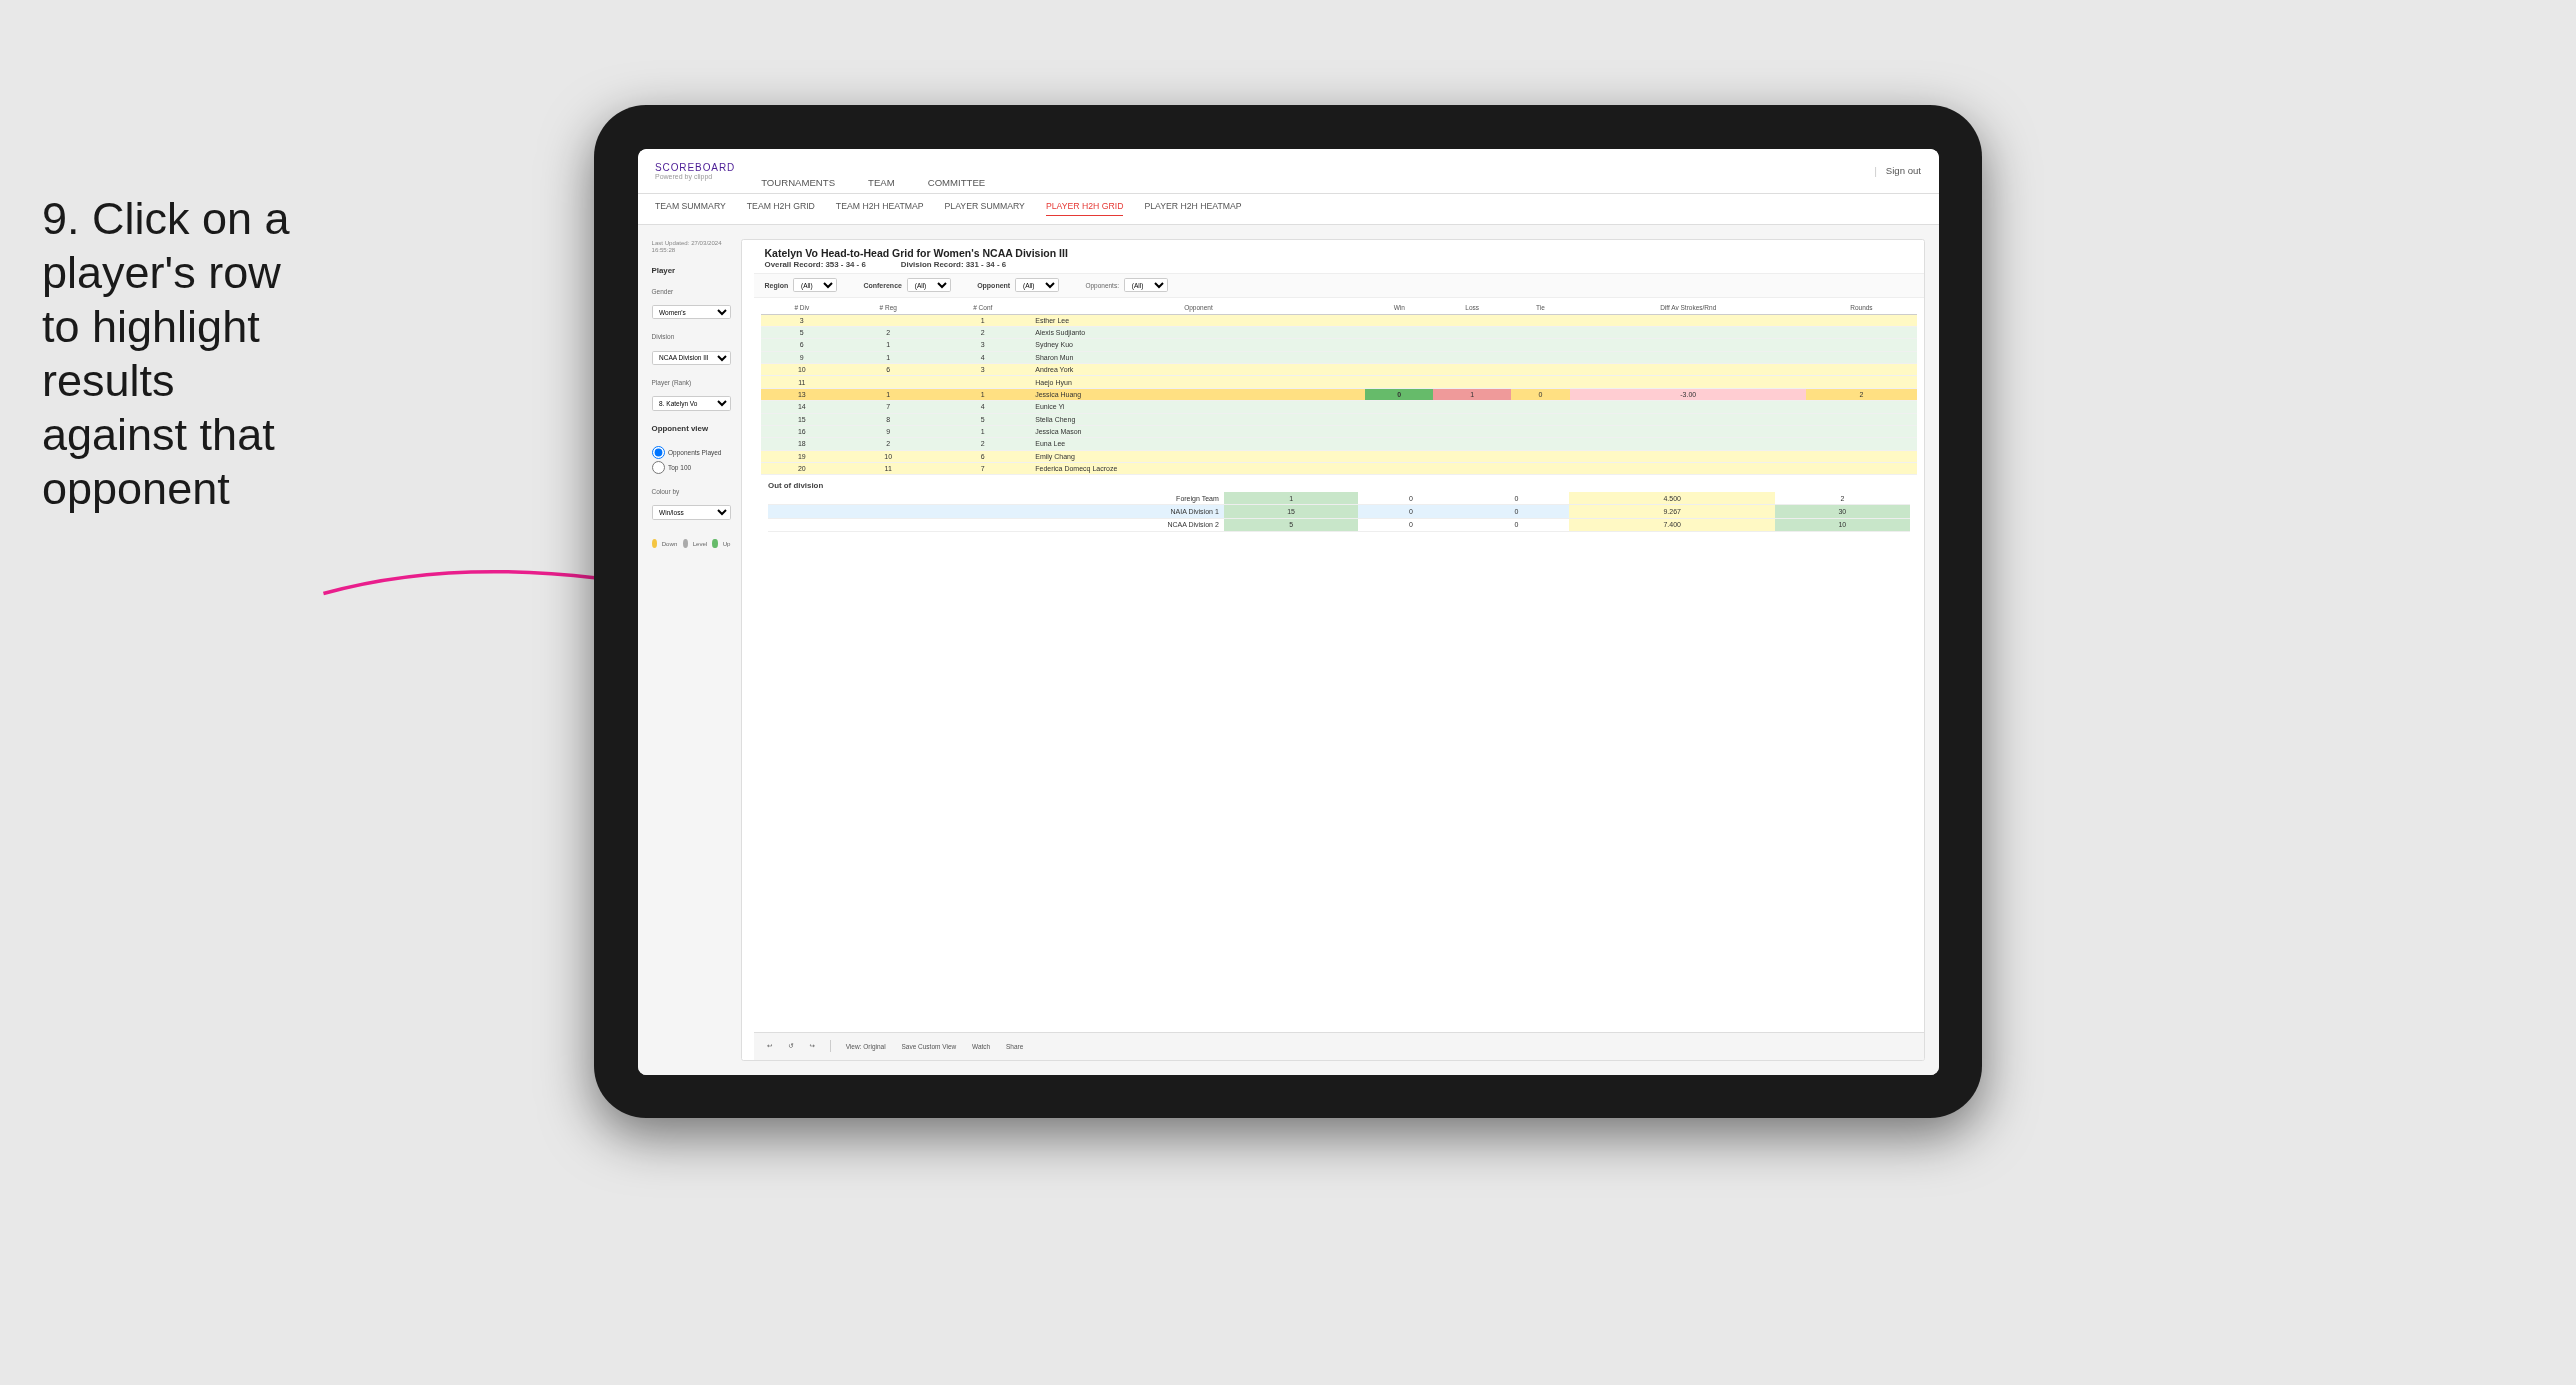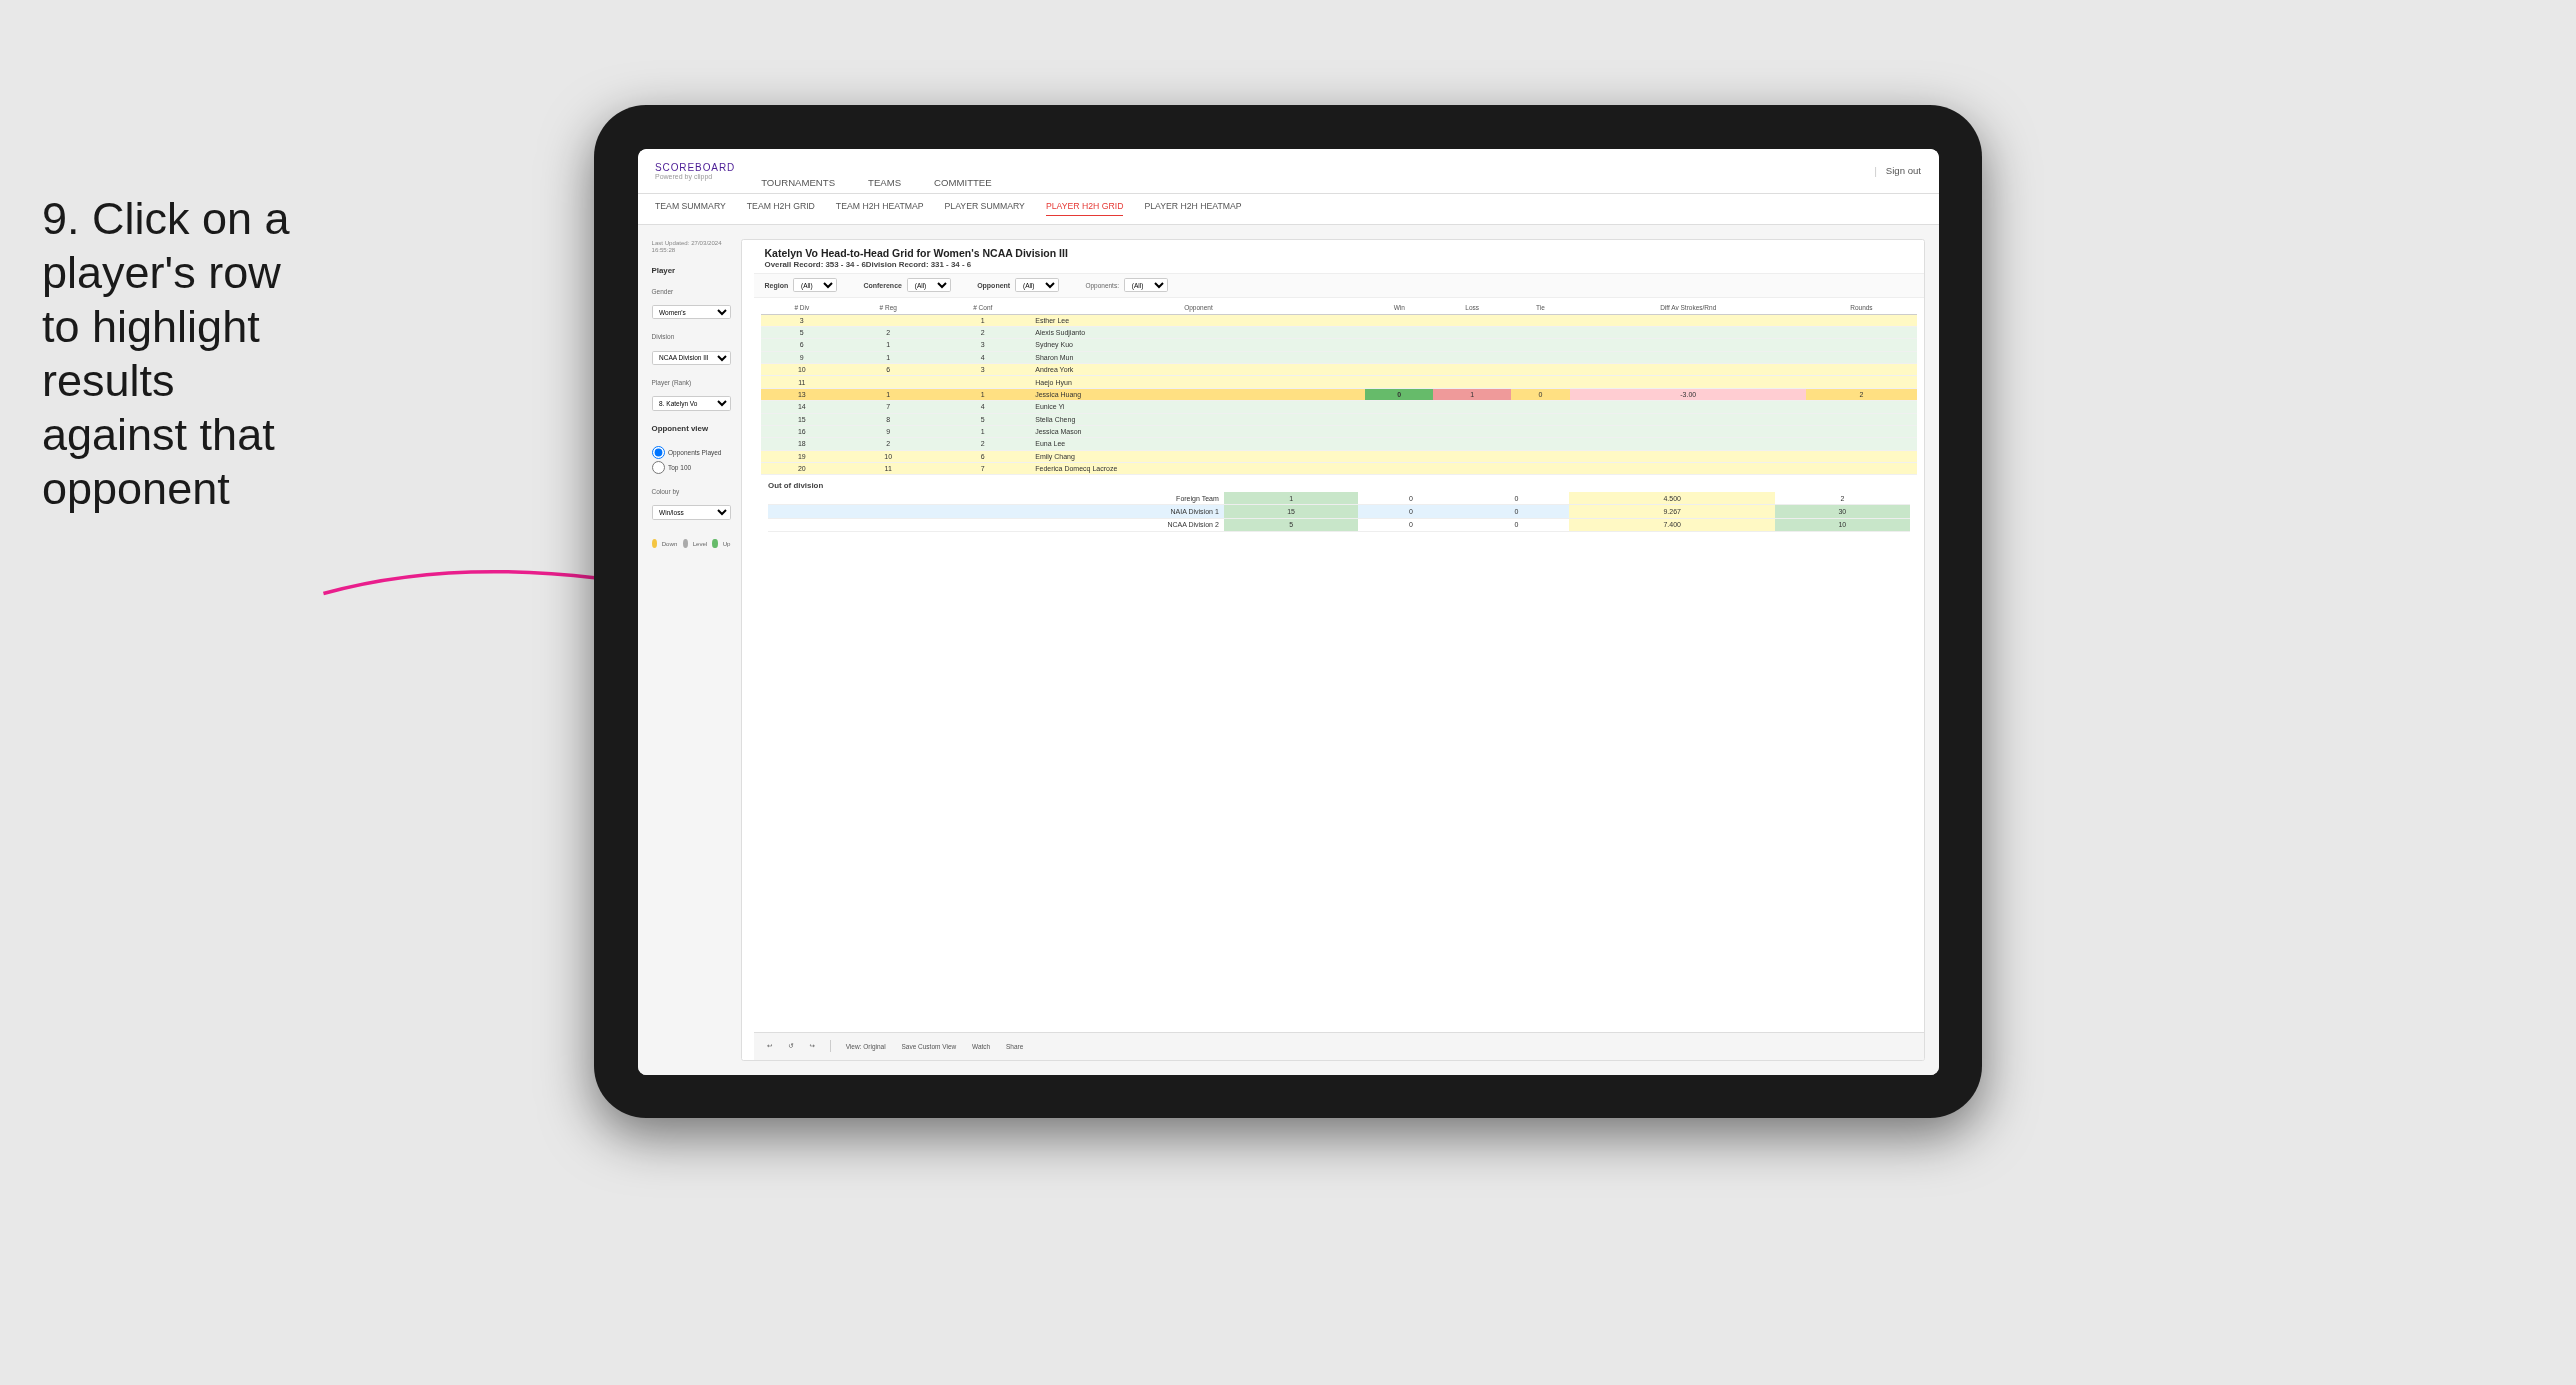--- a/index.html
+++ b/index.html
@@ -231,20 +231,21 @@
     }
 
     .panel-title {
       font-size: 10.5px;
       font-weight: bold;
       color: #222;
     }
 
     .panel-records {
       display: flex;
+      gap: 35px;
       margin-top: 1.7px;
     }
 
     .panel-record-text {
       font-size: 7.9px;
       color: #444;
     }
 
     .panel-record-text span {
       font-weight: bold;
@@ -414,21 +415,21 @@
 <div class="tablet-frame">
   <div class="tablet-screen">
 
     <div class="nav-bar">
       <div class="logo">
         <span class="logo-main">SCOREBOARD</span>
         <span class="logo-sub">Powered by clippd</span>
       </div>
       <div class="nav-links">
         <a class="nav-link">TOURNAMENTS</a>
-        <a class="nav-link">TEAMS</a>
+        <a class="nav-link">TEAM</a>
         <a class="nav-link">COMMITTEE</a>
       </div>
       <div class="nav-right">
         <span style="color:#ccc; font-size:10.5px;">|</span>
         <span class="sign-out">Sign out</span>
       </div>
     </div>
 
     <div class="sub-nav">
       <span class="sub-nav-item">TEAM SUMMARY</span>

